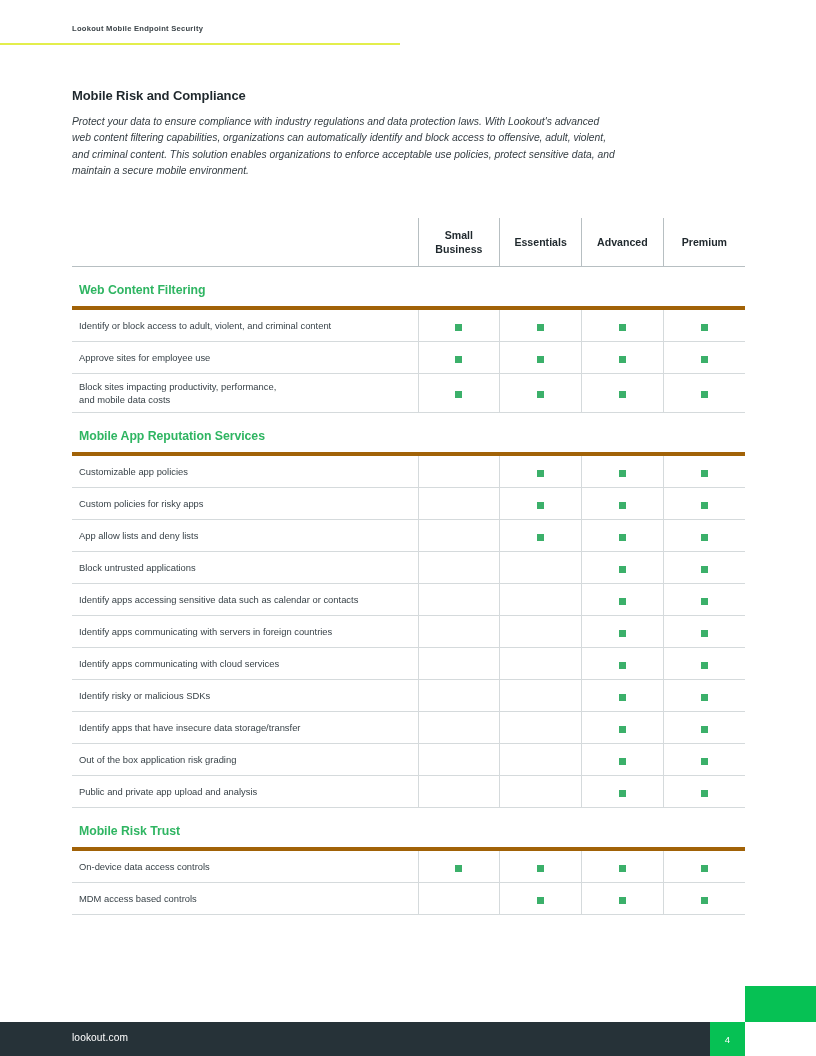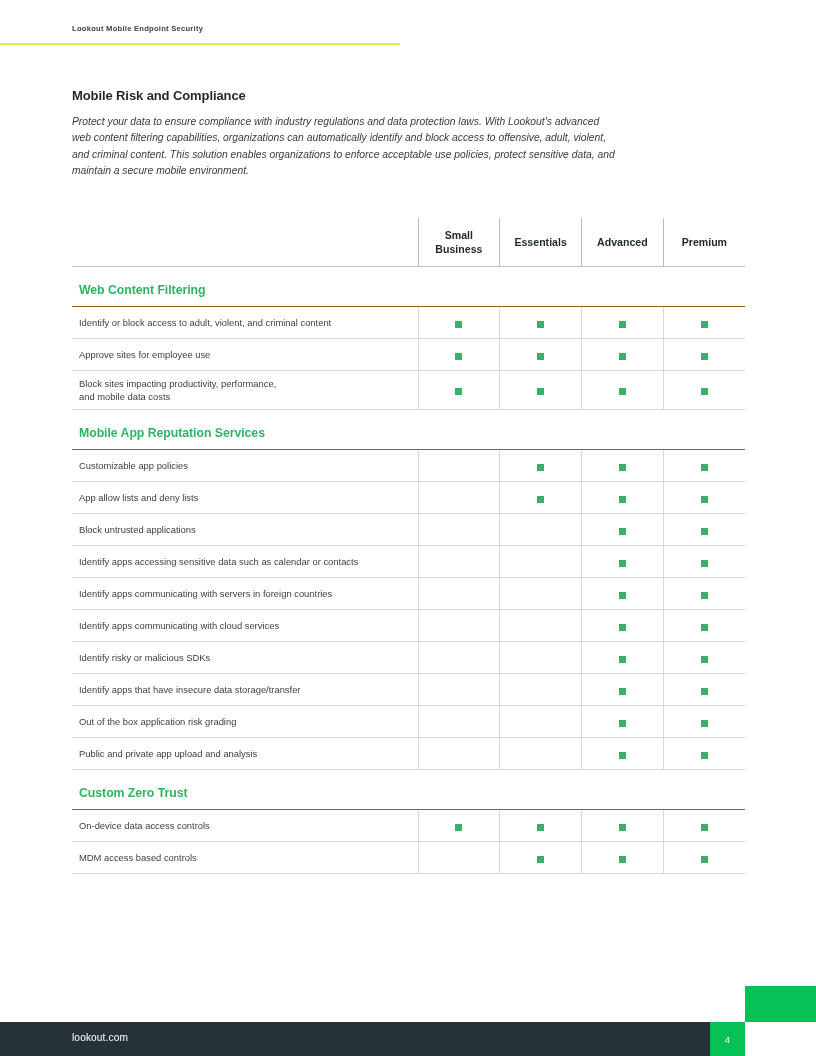--- a/index.html
+++ b/index.html
@@ -116,21 +116,21 @@
     font-size: 9.4px;
     color: #394349;
     padding-left: 7px;
     line-height: 13px;
   }
   tr.feat-row td.plan-col {
     border-left: 1px solid #d5dadc;
     text-align: center;
   }
   tr.feat-row.first-in-section td {
-    border-top: 1px solid #a16207;
+    border-top: 4px solid #a16207;
   }
   tr.feat-row.tall td { height: 38px; }
 
   .mark {
     display: inline-block;
     width: 7px;
     height: 7px;
     background: #3bb06a;
   }
   .mark.off { background: transparent; }
@@ -243,20 +243,27 @@
         </td>
       </tr>
       <tr class="feat-row first-in-section">
         <td class="feature-col">Customizable app policies</td>
         <td class="plan-col"><span class="mark off"></span></td>
         <td class="plan-col"><span class="mark"></span></td>
         <td class="plan-col"><span class="mark"></span></td>
         <td class="plan-col"><span class="mark"></span></td>
       </tr>
       <tr class="feat-row">
+        <td class="feature-col">Custom policies for risky apps</td>
+        <td class="plan-col"><span class="mark off"></span></td>
+        <td class="plan-col"><span class="mark"></span></td>
+        <td class="plan-col"><span class="mark"></span></td>
+        <td class="plan-col"><span class="mark"></span></td>
+      </tr>
+      <tr class="feat-row">
         <td class="feature-col">App allow lists and deny lists</td>
         <td class="plan-col"><span class="mark off"></span></td>
         <td class="plan-col"><span class="mark"></span></td>
         <td class="plan-col"><span class="mark"></span></td>
         <td class="plan-col"><span class="mark"></span></td>
       </tr>
       <tr class="feat-row">
         <td class="feature-col">Block untrusted applications</td>
         <td class="plan-col"><span class="mark off"></span></td>
         <td class="plan-col"><span class="mark off"></span></td>
@@ -307,21 +314,21 @@
       </tr>
       <tr class="feat-row">
         <td class="feature-col">Public and private app upload and analysis</td>
         <td class="plan-col"><span class="mark off"></span></td>
         <td class="plan-col"><span class="mark off"></span></td>
         <td class="plan-col"><span class="mark"></span></td>
         <td class="plan-col"><span class="mark"></span></td>
       </tr>
       <tr class="section-row">
         <td colspan="5">
-          <div class="section-heading">Custom Zero Trust</div>
+          <div class="section-heading">Mobile Risk Trust</div>
         </td>
       </tr>
       <tr class="feat-row first-in-section">
         <td class="feature-col">On-device data access controls</td>
         <td class="plan-col"><span class="mark"></span></td>
         <td class="plan-col"><span class="mark"></span></td>
         <td class="plan-col"><span class="mark"></span></td>
         <td class="plan-col"><span class="mark"></span></td>
       </tr>
       <tr class="feat-row">

